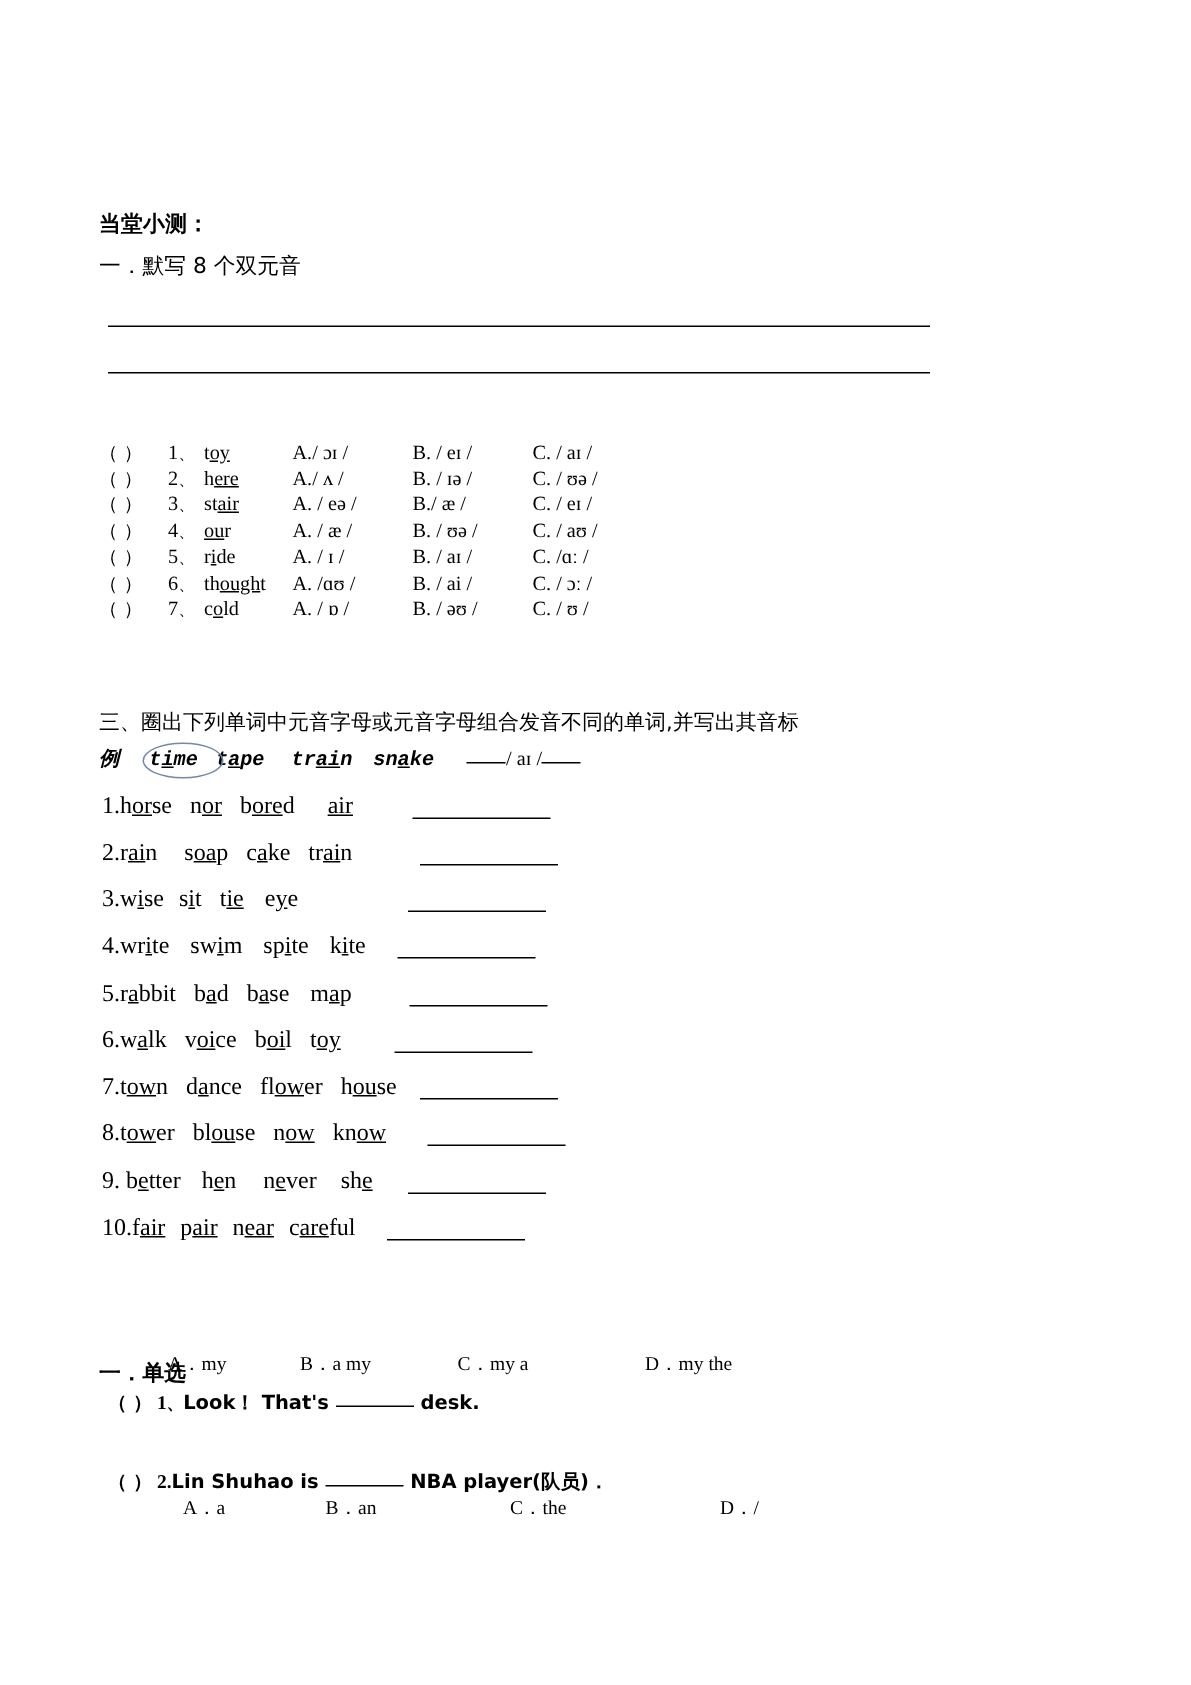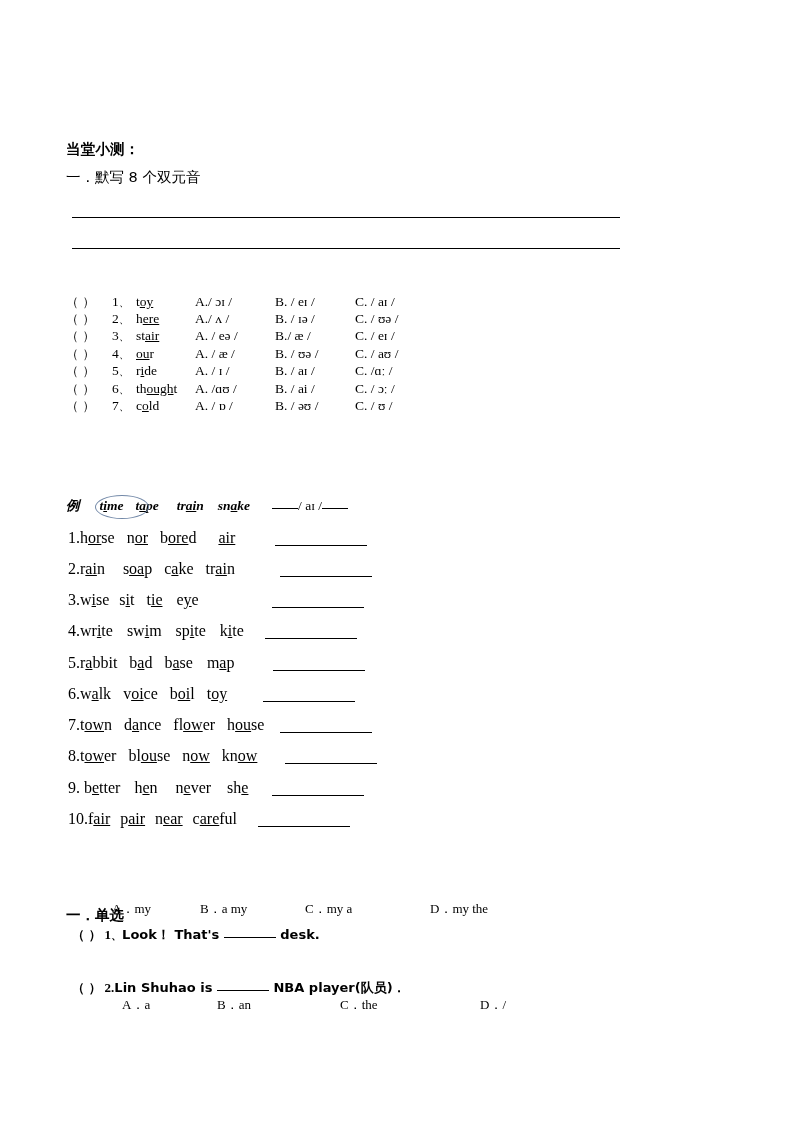--- a/index.html
+++ b/index.html
@@ -91,21 +91,21 @@
   
   .s3-example {
     position: absolute;
     left: 66px; top: 497px;
     font-size: 13.5px;
     font-style: italic;
     font-weight: bold;
     white-space: nowrap;
   }
   .s3-example .ex-label { margin-right: 2px; }
-  .s3-example .w { display: inline-block; }
+  .s3-example .w { display: inline-block; font-family: Liberation Mono, monospace; }
   .s3-example .gap-m { display: inline-block; width: 18px; }
   .s3-example .ans {
     font-style: normal;
     font-weight: normal;
     margin-left: 22px;
   }
   .s3-example .ans .blankline {
     display: inline-block;
     width: 26px;
     border-bottom: 1.4px solid #000;
@@ -241,20 +241,21 @@
       <div class="s2row" style="top: 398px;">
         <span class="paren">（    ）</span>
         <span class="qn"><span>7</span><span class="cnum">、</span></span>
         <span class="word"><span class="w"><span>c</span><span class="u">o</span><span>ld</span></span></span>
         <span class="optA">A. / ɒ /</span>
         <span class="optB">B. / əʊ /</span>
         <span class="optC">C. / ʊ /</span>
       </div>
     </div>
 
+  <div class="h-sec3 cn">三、圈出下列单词中元音字母或元音字母组合发音不同的单词,并写出其音标</div>
 
   <div class="s3-example">
     <span class="ex-label cn">例</span><span class="gap-m"></span><span id="ex-words"><span class="w"><span>t</span><span class="u">i</span><span>me</span></span><span style="display: inline-block; width: 12px;"></span><span class="w"><span>t</span><span class="u">a</span><span>pe</span></span><span style="display: inline-block; width: 18px;"></span><span class="w"><span>tr</span><span class="u">ai</span><span>n</span></span><span style="display: inline-block; width: 14px;"></span><span class="w"><span>sn</span><span class="u">a</span><span>ke</span></span></span><span class="ans"><span class="blankline"></span><span>/ aɪ /</span><span class="blankline"></span></span>
   </div>
   <div class="ellipse"></div>
 
   <div id="s3-rows">
       <div class="s3row" style="top: 529px;"><span>1.</span><span class="words"><span class="w"><span>h</span><span class="u">or</span><span>se</span></span><span class="sp" style="width: 12px;"></span><span class="w"><span>n</span><span class="u">or</span></span><span class="sp" style="width: 12px;"></span><span class="w"><span>b</span><span class="u">ore</span><span>d</span></span><span class="sp" style="width: 22px;"></span><span class="w"><span class="u">air</span></span></span></div>
       <div class="s3blank" style="left: 275px; width: 92px; top: 545px;"></div>
       <div class="s3row" style="top: 560px;"><span>2.</span><span class="words"><span class="w"><span>r</span><span class="u">ai</span><span>n</span></span><span class="sp" style="width: 18px;"></span><span class="w"><span>s</span><span class="u">oa</span><span>p</span></span><span class="sp" style="width: 12px;"></span><span class="w"><span>c</span><span class="u">a</span><span>ke</span></span><span class="sp" style="width: 12px;"></span><span class="w"><span>tr</span><span class="u">ai</span><span>n</span></span></span></div>

